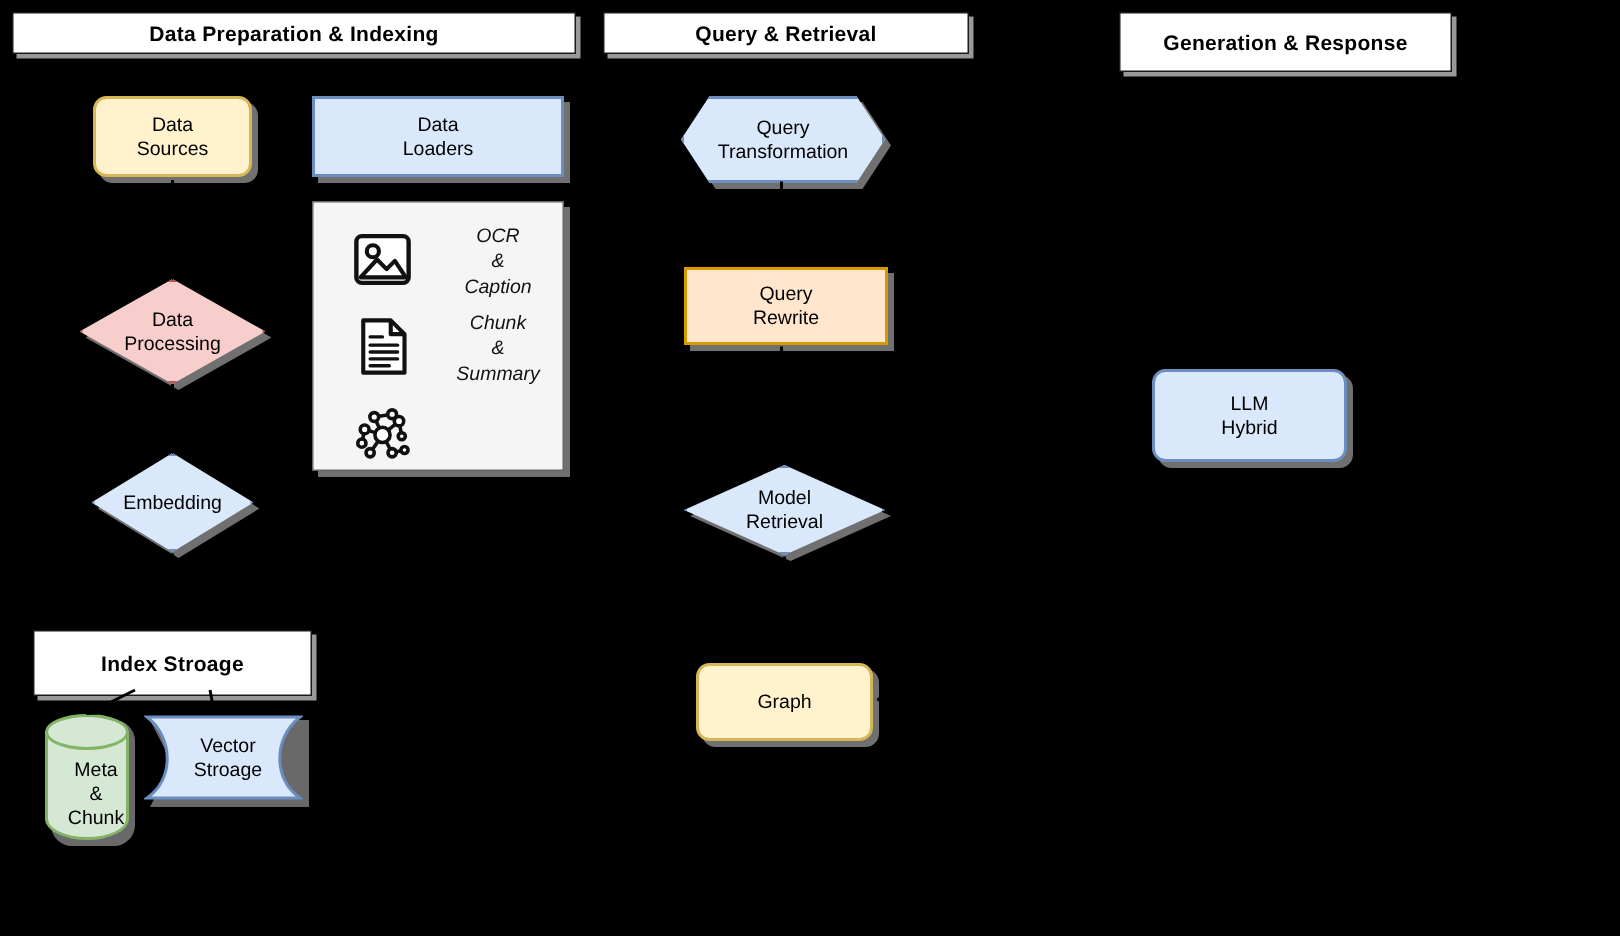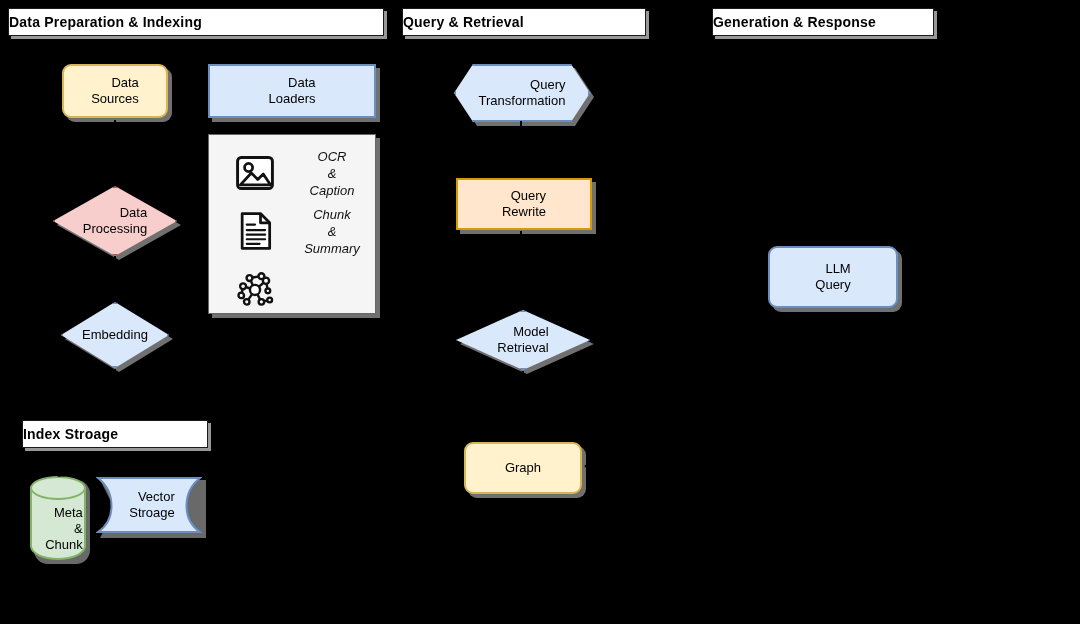--- a/index.html
+++ b/index.html
@@ -6,30 +6,30 @@
   html, body {
     width: 1080px; height: 624px;
     background: #000000;
     font-family: "Liberation Sans", sans-serif;
     overflow: hidden;
   }
   #canvas { position: relative; width: 1080px; height: 624px; }
 
   
   .node { position: absolute; display: flex; align-items: center;
-          justify-content: center; text-align: right; }
+          justify-content: center; text-align: center; }
   .node .lbl { position: relative; z-index: 4; color: #000;
                font-size: 13px; line-height: 16px; white-space: pre-line; }
 
   
   .banner {
     position: absolute; background: #ffffff;
     border: 1px solid #1a1a1a;
     box-shadow: 3px 3px 0 rgba(160,160,160,0.95);
-    display: flex; align-items: center; 
+    display: flex; align-items: center; justify-content: center;
   }
   .banner .lbl { font-weight: bold; font-size: 14px; color: #000; letter-spacing: .2px; }
 
   
   .shape-rect, .shape-round {
     position: absolute; inset: 0;
     box-shadow: 4px 4px 0 rgba(150,150,150,0.75);
   }
   .shape-round { border-radius: 9px; }
 
@@ -107,21 +107,21 @@
   </svg>
 
   <div class="banner" style="left:8px; top:8px; width:376px; height:28px;">
     <span class="lbl">Data Preparation &amp; Indexing</span>
   </div>
 
   <div class="banner" style="left:402px; top:8px; width:244px; height:28px;">
     <span class="lbl">Query &amp; Retrieval</span>
   </div>
 
-  <div class="banner" style="left:712px; top:8px; width:222px; height:28px;">
+  <div class="banner" style="left:746px; top:8px; width:222px; height:40px;">
     <span class="lbl">Generation &amp; Response</span>
   </div>
 
   <div class="node" style="left:62px; top:64px; width:106px; height:54px;">
     <div class="shape-round" style="background:#fff2cc; border:2px solid #d6b656;"></div>
     <span class="lbl">Data
 Sources</span>
   </div>
 
   <div class="node" style="left:208px; top:64px; width:168px; height:54px;">
@@ -201,21 +201,21 @@
             <circle cx="9" cy="31" r="3"></circle>  
               <circle cx="15" cy="38" r="3"></circle>
             <circle cx="31" cy="38" r="3"></circle>  
               <circle cx="40" cy="36" r="2.6"></circle>
           </g>
         </svg>
       </span>
     </div>
   </div>
 
-  <div class="banner" style="left:22px; top:420px; width:186px; height:28px;">
+  <div class="banner" style="left:22px; top:420px; width:186px; height:44px;">
     <span class="lbl">Index Stroage</span>
   </div>
 
   <div class="node" style="left:30px; top:476px; width:56px; height:84px;padding-left:12px;">
     <div class="cylshadow"></div>
     <div class="cyl-body"></div>
     <div class="cyl-top"></div>
     <span class="lbl" style="padding-top:22px;">Meta
 &amp;
 Chunk</span>
@@ -255,16 +255,16 @@
   <div class="annot" style="left:576px; top:334px; width:104px;"></div>
 
   <div class="node" style="left:464px; top:442px; width:118px; height:52px;">
     <div class="shape-round" style="background:#fff2cc; border:2px solid #d6b656;"></div>
     <span class="lbl">Graph</span>
   </div>
 
   <div class="node" style="left:768px; top:246px; width:130px; height:62px;">
     <div class="shape-round" style="background:#dae8fc; border:2px solid #6c8ebf;"></div>
     <span class="lbl">LLM
-Query</span>
+Hybrid</span>
   </div>
 
 </div>
 
 </body></html>

